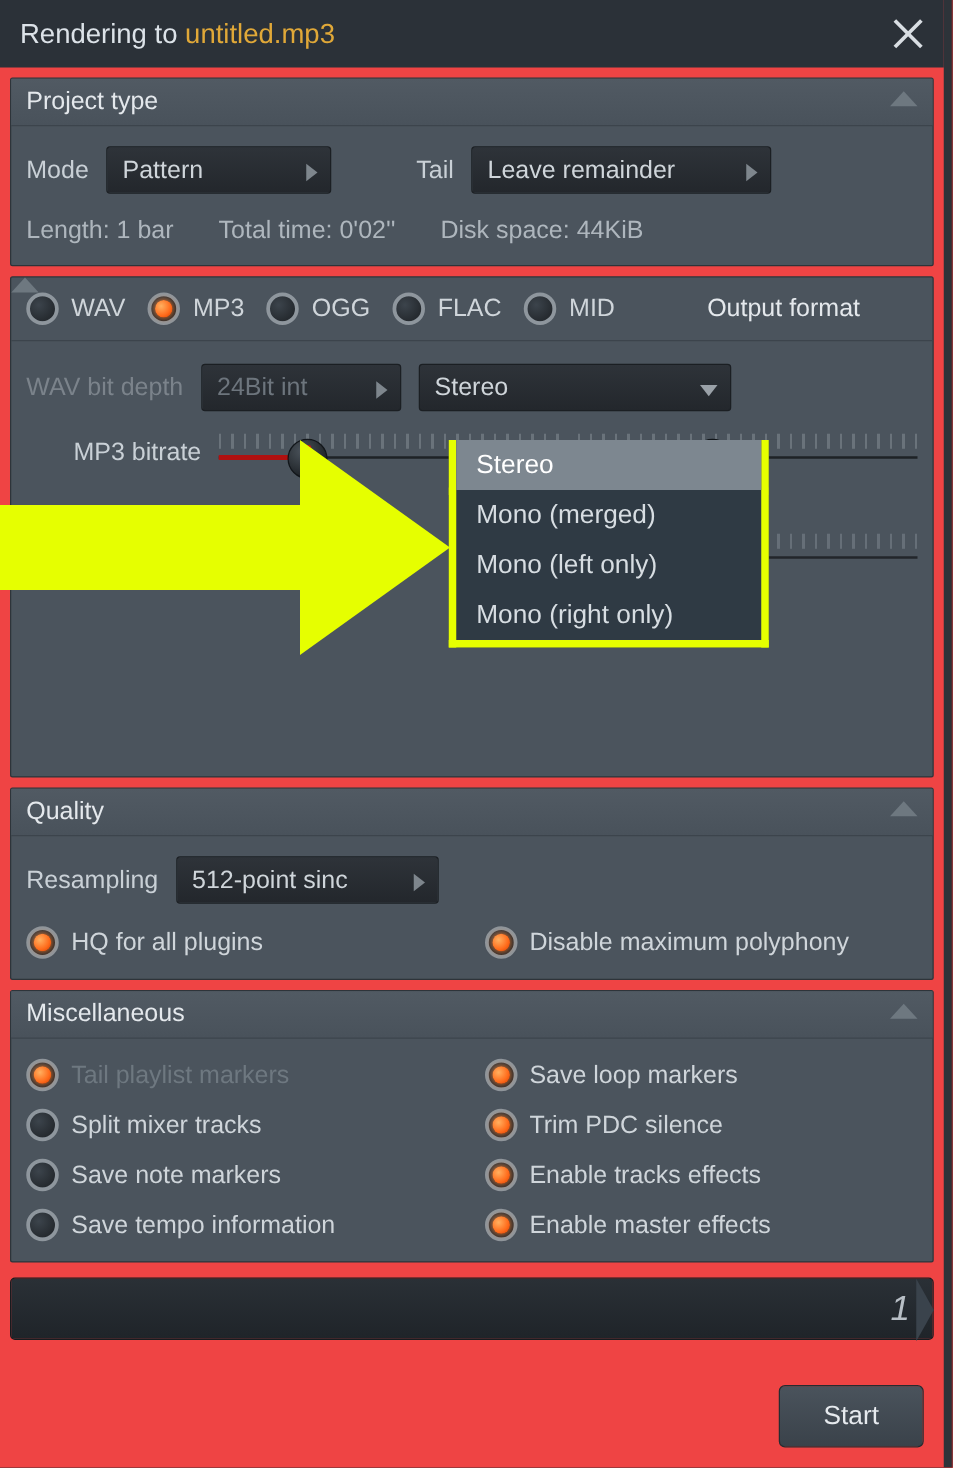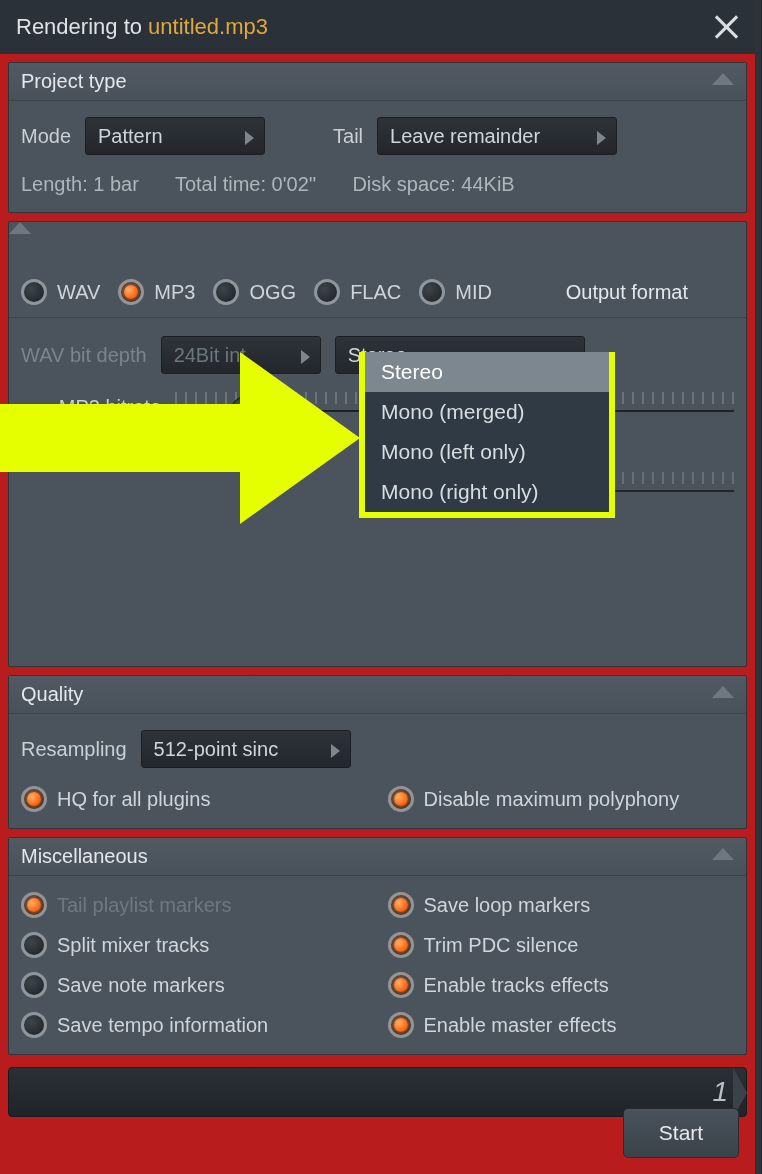--- a/index.html
+++ b/index.html
@@ -1,17 +1,17 @@
 <!DOCTYPE html>
 <html><head>
 <meta charset="utf-8">
 <style>
   * { box-sizing: border-box; margin: 0; padding: 0; font-family: Arial, Helvetica, sans-serif; }
   body { background:#20262c; width:762px; height:1174px; position:relative; color:#c9d0d6; font-size:20px; overflow:hidden; }
-  .window { position:absolute; left:0; top:0; width:761px; height:1174px; background:#b91c1c; border-right:6px solid #2d3339; }
+  .window { position:absolute; left:0; top:0; width:761px; height:1174px; background:#ef4444; border-right:6px solid #2d3339; }
   .titlebar { height:54px; background:#2b3138; display:flex; align-items:center; padding:0 16px; justify-content:space-between; }
   .titlebar .title { color:#dce2e8; font-size:22px; }
   .titlebar .title .filename { color:#e0a838; }
   .close-x { width:26px; height:26px; position:relative; cursor:pointer; }
   .close-x::before, .close-x::after { content:""; position:absolute; left:12px; top:-2px; width:3px; height:30px; background:#d9dee3; }
   .close-x::before { transform:rotate(45deg); }
   .close-x::after { transform:rotate(-45deg); }
 
   .panel { margin:8px; background:#4b545d; border:1px solid #2e343a; border-radius:2px; position:relative; }
   .panel-header { height:38px; display:flex; align-items:center; padding:0 12px; color:#e4e8ec; font-size:20px; background:linear-gradient(#515a63,#49525b); border-bottom:1px solid #3c444c; }
@@ -29,21 +29,21 @@
   .dropdown .arrow-d { position:absolute; right:10px; top:16px; width:0; height:0; border-left:7px solid transparent; border-right:7px solid transparent; border-top:9px solid #9aa1a8; }
 
   .info-line { display:flex; gap:36px; color:#aeb6bd; font-size:20px; }
 
   .radio { width:26px; height:26px; border-radius:50%; border:3px solid #8e969d; background:radial-gradient(circle at 35% 35%, #3c444c 0%, #262b30 70%); display:inline-block; position:relative; flex-shrink:0; }
   .radio.on::after { content:""; position:absolute; left:3px; top:3px; width:14px; height:14px; border-radius:50%; background:radial-gradient(circle at 35% 35%, #ffb060, #ff6a1a 60%, #c83a00); box-shadow:0 0 6px #ff7a20; }
   .radio-row { display:flex; align-items:center; gap:10px; }
   .radio-label { font-size:20px; color:#cfd5da; }
   .radio-label.dim { color:#6e7880; }
 
-  .format-row { display:flex; align-items:center; gap:18px; padding:12px 12px 0 12px; flex-wrap:wrap;margin-top:45px; }
+  .format-row { display:flex; align-items:center; gap:18px; padding:12px 12px 0 12px; flex-wrap:wrap; }
   .format-title { margin-left:auto; color:#e4e8ec; font-size:20px; }
 
   .slider-track { flex:1; height:30px; position:relative; }
   .ticks { position:absolute; left:0; right:0; top:0; height:12px; background:repeating-linear-gradient(90deg,#6a737b 0 2px, transparent 2px 10px); }
   .slider-line { position:absolute; left:0; right:0; top:18px; height:2px; background:#1e2226; }
   .slider-fill { position:absolute; left:0; top:17px; height:4px; background:#b01010; }
   .knob { position:absolute; top:4px; width:32px; height:32px; border-radius:50%; background:radial-gradient(circle at 35% 30%, #4a525a, #1f2428 70%); border:1px solid #12161a; }
   .knob::after { content:""; position:absolute; left:14px; top:4px; width:4px; height:16px; background:#c01818; border-radius:2px; }
 
   .dropdown-menu { position:absolute; background:#2f3a44; border:6px solid #e6ff00; border-top:none; padding-top:0; z-index:50; }

